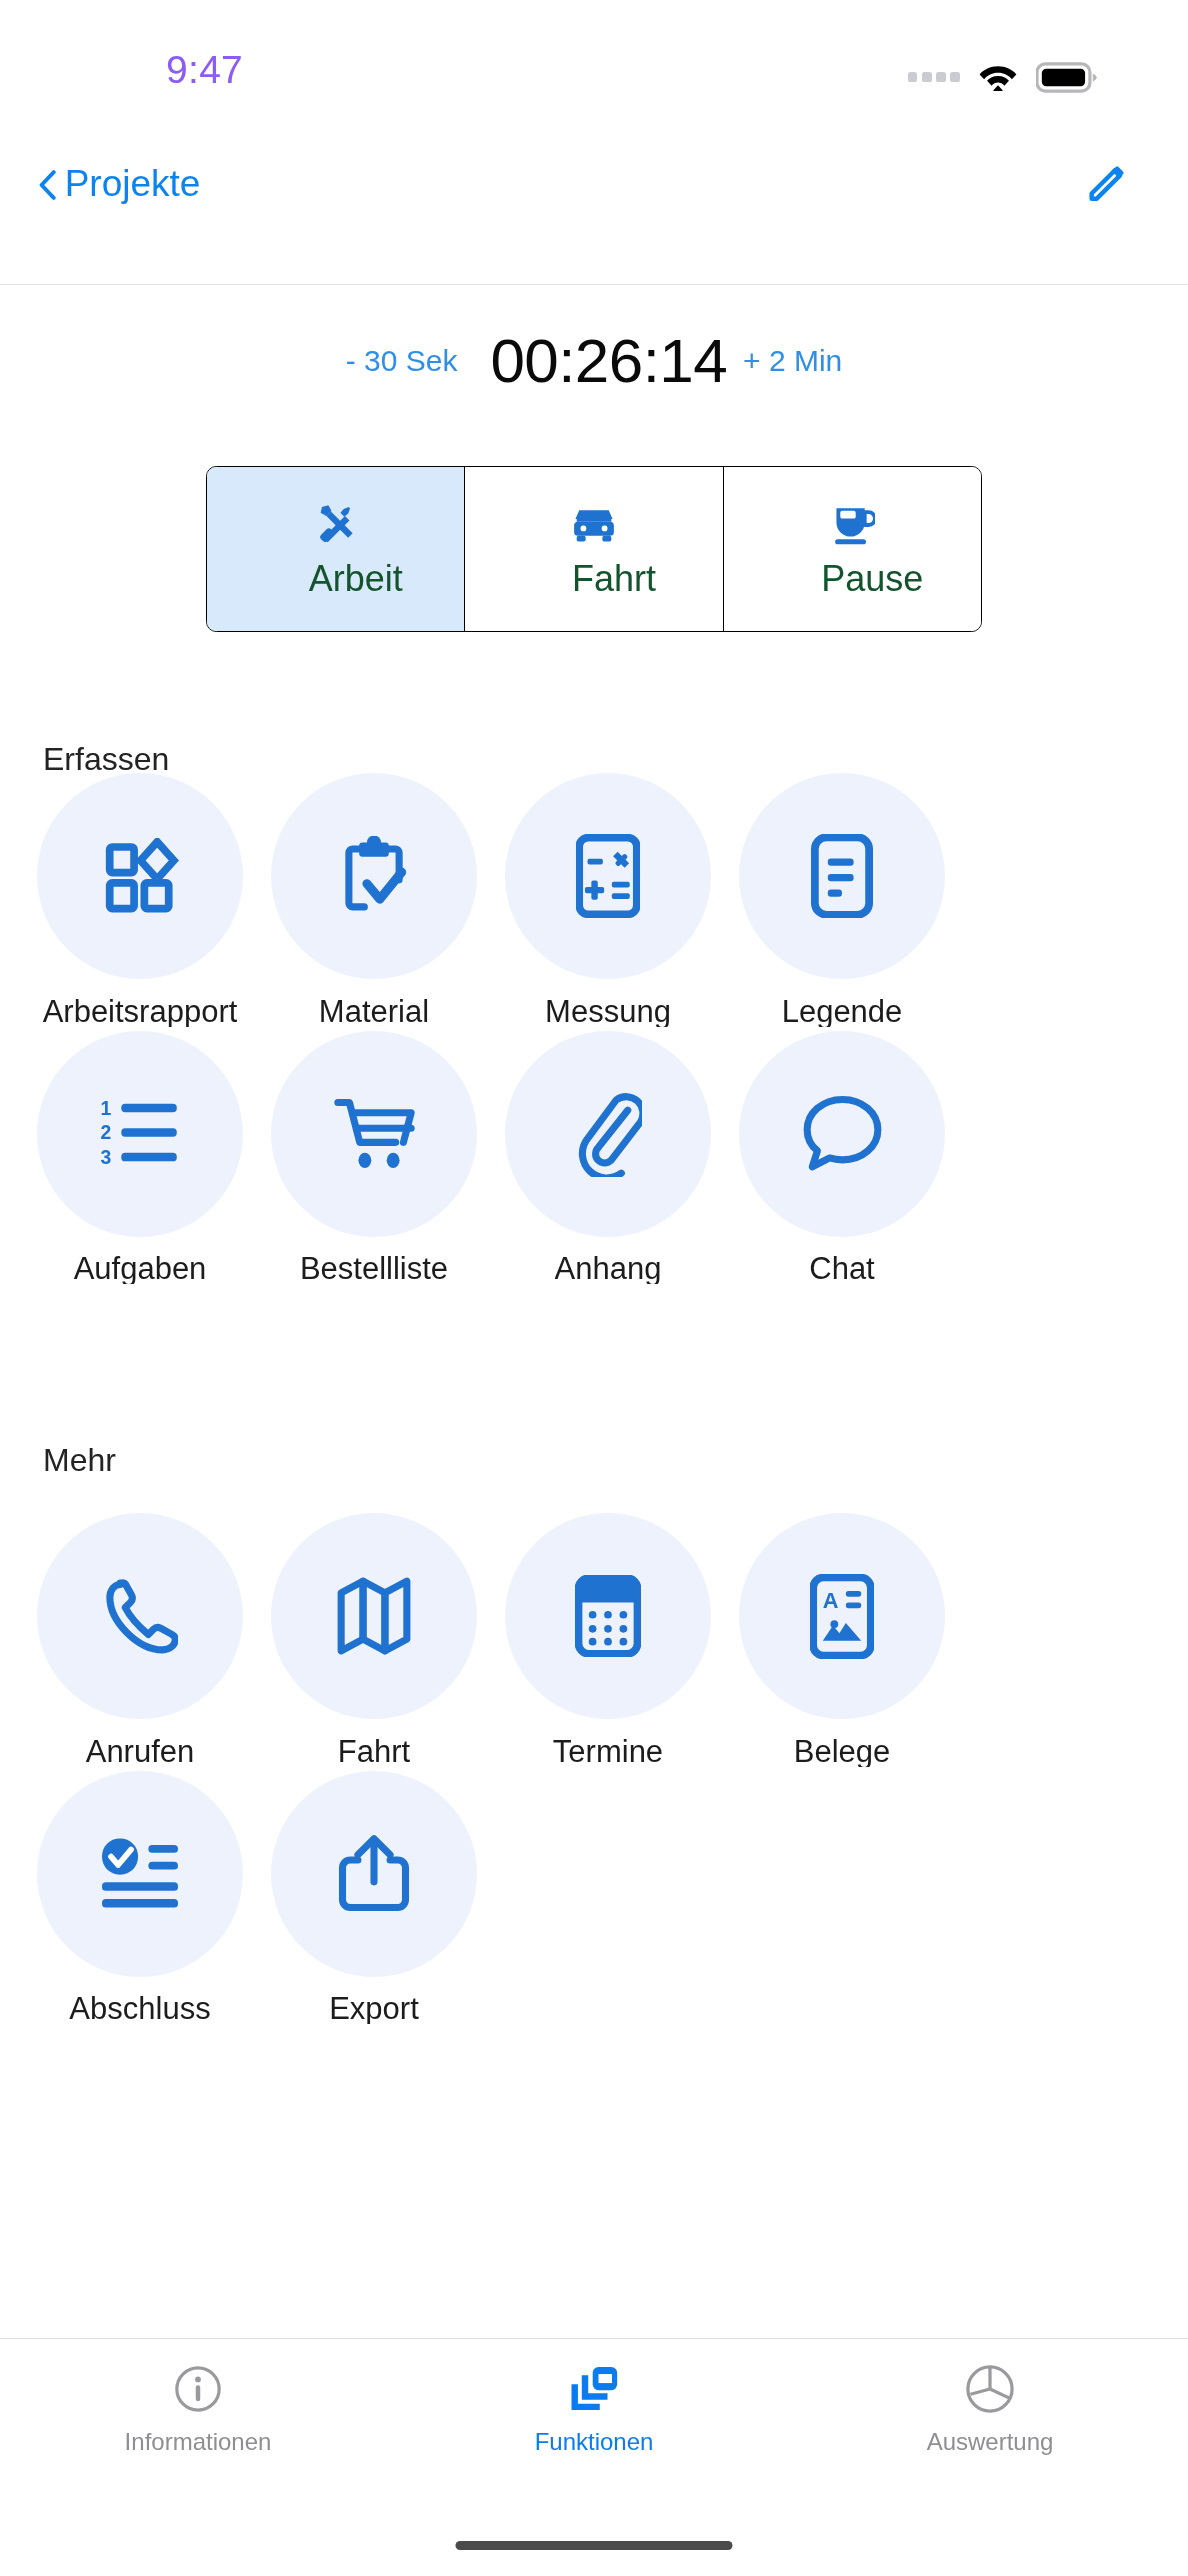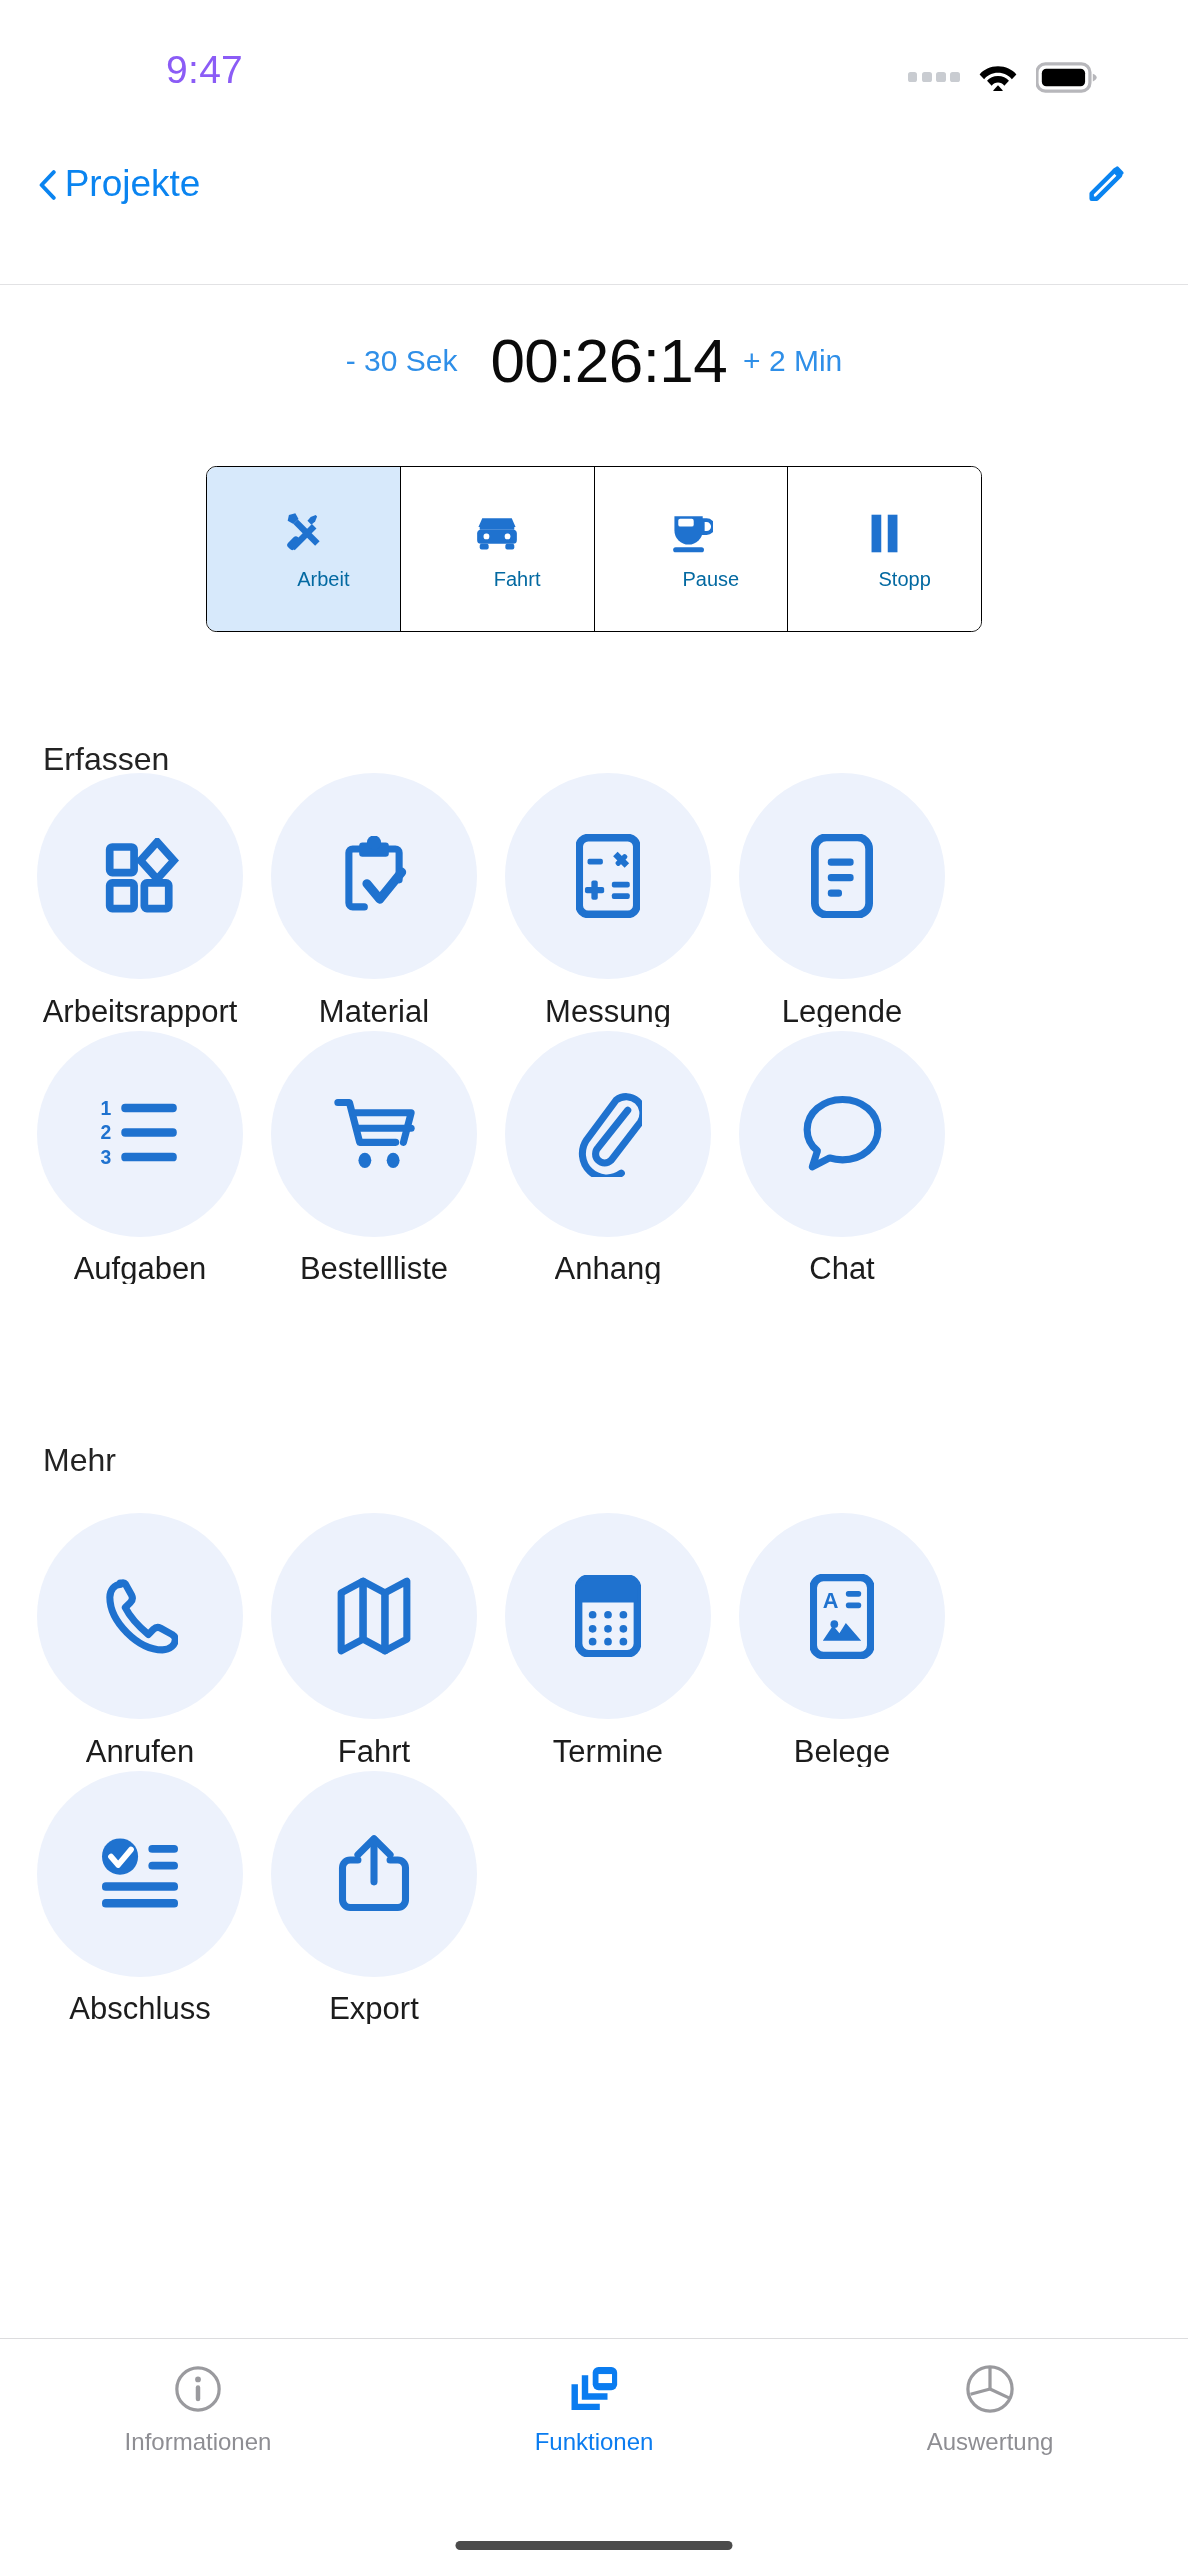--- a/index.html
+++ b/index.html
@@ -70,21 +70,21 @@
     background: #fff;
   }
   .seg-item {
     flex: 1 1 0; display: flex; flex-direction: column;
     align-items: center; justify-content: center; gap: 11.6px;
     border-right: 1.9px solid #000; background: #fff;
   }
   .seg-item:last-child { border-right: none; }
   .seg-item.active { background: #d7e9fb; }
   .seg-icon { height: 49px; display: flex; align-items: center; justify-content: center; }
-  .seg-label { font-size: 20px; color: #0369a1; line-height: 1; margin-left: 40px; }
+  .seg-label { font-size: 36px; color: #14532d; line-height: 1; margin-left: 40px; }
 
   
   .section-title {
     position: absolute; left: 43px;
     font-size: 32px; font-weight: 400; color: #232323; line-height: 1;
   }
   .grid {
     position: absolute; left: 0; right: 0;
     display: flex; flex-wrap: wrap;
     padding-left: 23px;
@@ -221,29 +221,20 @@
             <path d="M10 8h44v22a22 22 0 01-44 0z"></path>
             <rect x="16" y="12" width="24" height="12" rx="3" fill="#fff"></rect>
             <path d="M54 14h6a10 10 0 010 20h-6z" fill="none" stroke="#1f72cf" stroke-width="6"></path>
             <rect x="8" y="56" width="48" height="8" rx="4"></rect>
           </g>
         </svg>
       </span>
       <span class="seg-label">Pause</span>
     </div>
 
-    <div class="seg-item">
-      <span class="seg-icon">
-        <svg width="35" height="43" viewBox="0 0 54 66">
-          <rect x="7" y="4" width="15" height="58" fill="#1f72cf"></rect>
-          <rect x="32" y="4" width="15" height="58" fill="#1f72cf"></rect>
-        </svg>
-      </span>
-      <span class="seg-label">Stopp</span>
-    </div>
 
   </div>
 
   <div class="section-title" style="top:703px;margin-top:40px;">Erfassen</div>
 
   <div class="grid" style="top:773px;">
 
     <div class="tile">
       <div class="tile-circle">
         <svg width="77" height="77" viewBox="0 0 120 120">

